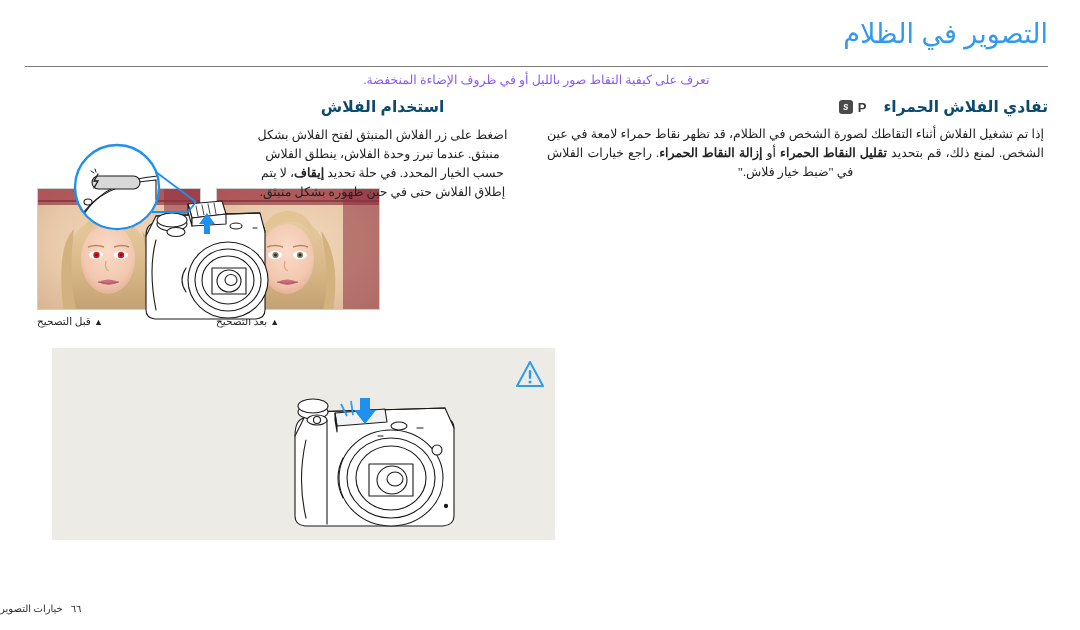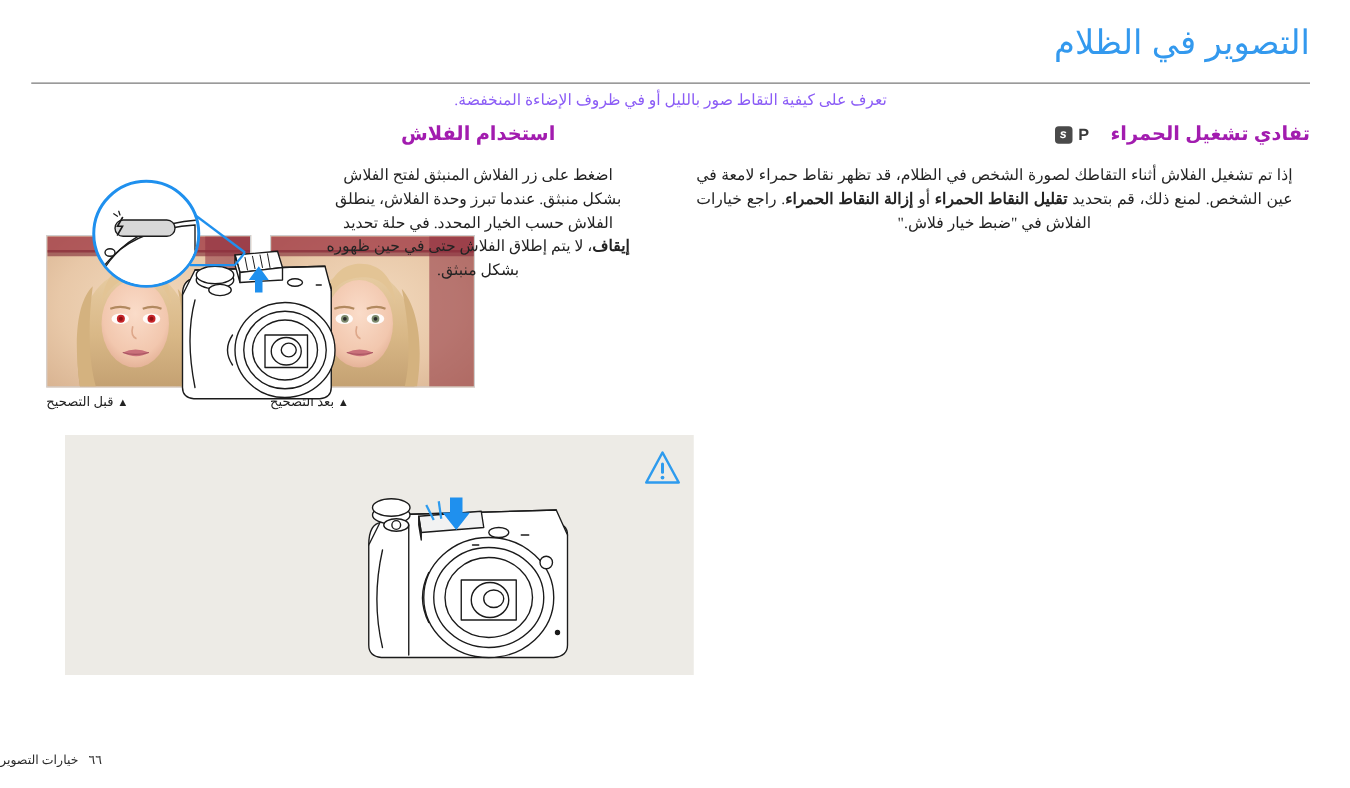--- a/index.html
+++ b/index.html
@@ -69,21 +69,21 @@
     align-items: center;
     justify-content: flex-start;
     gap: 9px;
     margin-bottom: 9px;
   }
   .sec-head h2 {
     margin: 0;
     font-family: "Liberation Sans", "DejaVu Sans", sans-serif;
     font-size: 15.5px;
     font-weight: bold;
-    color: #a21caf;
+    color: #0c4a6e;
   }
   .mode-badges {
     display: flex;
     flex-direction: row;
     align-items: center;
     gap: 5px;
     margin-right: 8px;
   }
   .badge-plain {
     font-family: "Liberation Sans", "DejaVu Sans", sans-serif;
@@ -107,21 +107,21 @@
     font-style: italic;
     line-height: 1;
   }
 
   .body-text {
     font-size: 12.5px;
     line-height: 1.52;
     color: #232323;
     text-align: justify;
     text-align-last: center;
-    margin: 14px;
+    margin: 4px;
   }
   .body-text b { font-weight: bold; }
 
   
   .col-left .sec-head {
     justify-content: center;
     margin-bottom: 10px;
   }
   .col-left .body-text {
     text-align: center;
@@ -236,21 +236,21 @@
 </style>
 </head>
 <body>
 
 <div class="page-title">التصوير في الظلام</div>
 <div class="title-rule"></div>
 <div class="page-subtitle">تعرف على كيفية التقاط صور بالليل أو في ظروف الإضاءة المنخفضة.</div>
 
 <div class="col-right">
   <div class="sec-head">
-    <h2>تفادي تشغيل الحمراء</h2>
+    <h2>تفادي الفلاش الحمراء</h2>
     <span class="mode-badges">
       <span class="badge-plain">P</span>
       <span class="badge-filled">s</span>
     </span>
   </div>
   <p class="body-text"><span>إذا تم تشغيل الفلاش أثناء التقاطك لصورة الشخص في الظلام، قد تظهر نقاط حمراء لامعة في عين الشخص. لمنع ذلك، قم بتحديد </span><b>تقليل النقاط الحمراء</b><span> أو </span><b>إزالة النقاط الحمراء</b><span>. راجع خيارات الفلاش في "ضبط خيار فلاش."</span></p>
 </div>
 
 <div class="photo-row">
 

